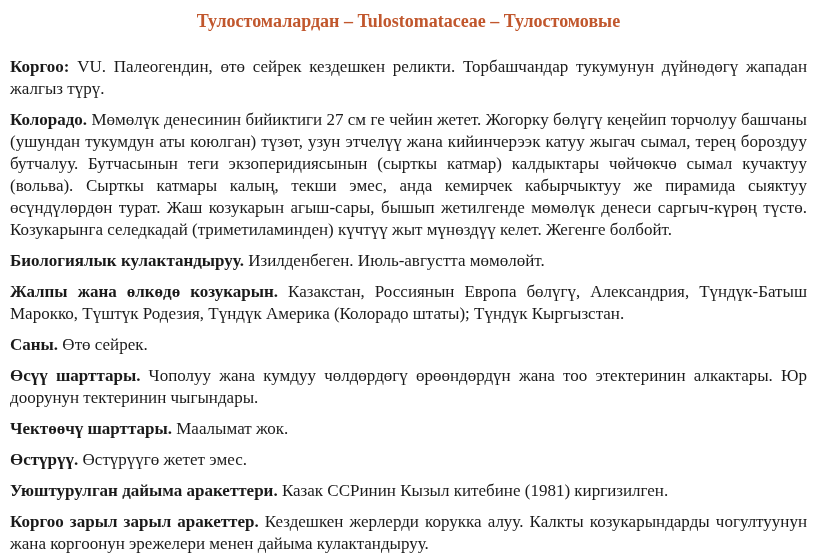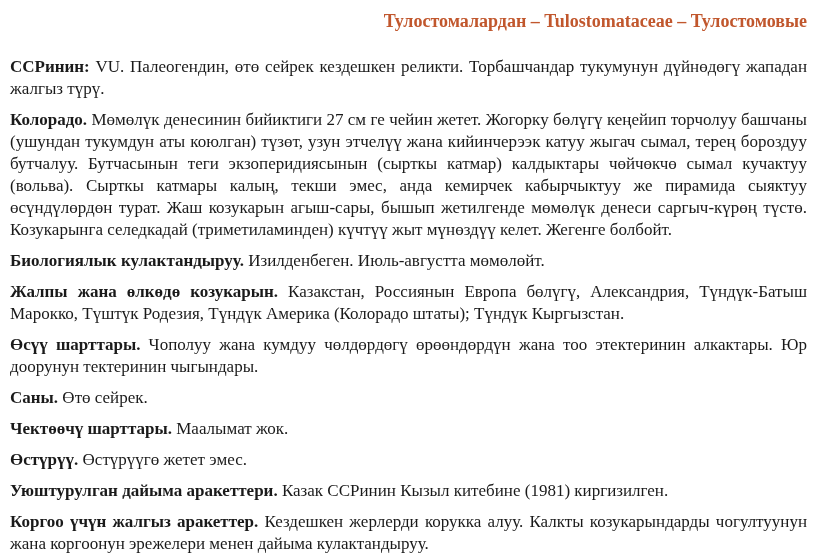--- a/index.html
+++ b/index.html
@@ -15,83 +15,83 @@
     color: #1a1a1a;
   }
   .page {
     padding: 6px 10px 0 10px;
   }
   .page-title {
     font-size: 18px;
     font-weight: bold;
     color: #c1572d;
     margin: 4px 0 24px 0;
-    text-align: right;
+    text-align: center;
     line-height: 22px;
   }
   .para {
     font-size: 17px;
     line-height: 22px;
     text-align: justify;
     margin: 0 0 9px 0;
   }
   .para .label {
     font-weight: bold;
   }
 </style>
 </head>
 <body>
 
 <div class="page">
 
   <h1 class="page-title">Тулостомалардан – Tulostomataceae – Тулостомовые</h1>
 
   <p class="para">
-    <span class="label">ССРинин:</span>
+    <span class="label">Коргоо:</span>
     <span>VU. Палеогендин, өтө сейрек кездешкен реликти. Торбашчандар  тукумунун дүйнөдөгү жападан жалгыз түрү.</span>
   </p>
 
   <p class="para">
     <span class="label">Колорадо.</span>
     <span>Мөмөлүк денесинин бийиктиги 27  см ге чейин жетет. Жогорку бөлүгү кеңейип торчолуу башчаны (ушундан тукумдун аты коюлган) түзөт, узун этчелүү жана кийинчерээк катуу жыгач сымал, терең бороздуу бутчалуу. Бутчасынын теги экзоперидиясынын (сырткы катмар) калдыктары чөйчөкчө сымал кучактуу (вольва). Сырткы катмары калың, текши эмес, анда кемирчек кабырчыктуу же  пирамида сыяктуу өсүндүлөрдөн турат. Жаш козукарын агыш-сары, бышып жетилгенде мөмөлүк денеси саргыч-күрөң түстө. Козукарынга селедкадай (триметиламинден) күчтүү жыт мүнөздүү келет. Жегенге болбойт.</span>
   </p>
 
   <p class="para">
     <span class="label">Биологиялык кулактандыруу.</span>
     <span>Изилденбеген. Июль-августта мөмөлөйт.</span>
   </p>
 
   <p class="para">
     <span class="label">Жалпы жана өлкөдө козукарын.</span>
     <span>Казакстан, Россиянын Европа бөлүгү, Александрия, Түндүк-Батыш Марокко, Түштүк Родезия, Түндүк Америка (Колорадо штаты); Түндүк Кыргызстан.</span>
   </p>
 
   <p class="para">
-    <span class="label">Өсүү шарттары.</span>
-    <span>Чополуу жана кумдуу чөлдөрдөгү өрөөндөрдүн жана тоо этектеринин алкактары. Юр доорунун тектеринин чыгындары.</span>
+    <span class="label">Саны.</span>
+    <span>Өтө сейрек.</span>
   </p>
 
   <p class="para">
-    <span class="label">Саны.</span>
-    <span>Өтө сейрек.</span>
+    <span class="label">Өсүү шарттары.</span>
+    <span>Чополуу жана кумдуу чөлдөрдөгү өрөөндөрдүн жана тоо этектеринин алкактары. Юр доорунун тектеринин чыгындары.</span>
   </p>
 
   <p class="para">
     <span class="label">Чектөөчү шарттары.</span>
     <span>Маалымат жок.</span>
   </p>
 
   <p class="para">
     <span class="label">Өстүрүү.</span>
     <span>Өстүрүүгө жетет эмес.</span>
   </p>
 
   <p class="para">
     <span class="label">Уюштурулган дайыма аракеттери.</span>
     <span>Казак ССРинин Кызыл китебине (1981) киргизилген.</span>
   </p>
 
   <p class="para">
-    <span class="label">Коргоо үчүн жалгыз аракеттер.</span>
+    <span class="label">Коргоо зарыл зарыл аракеттер.</span>
     <span>Кездешкен жерлерди корукка алуу. Калкты козукарындарды чогултуунун жана коргоонун эрежелери менен дайыма кулактандыруу.</span>
   </p>
 
 </div>
 
 </body></html>

